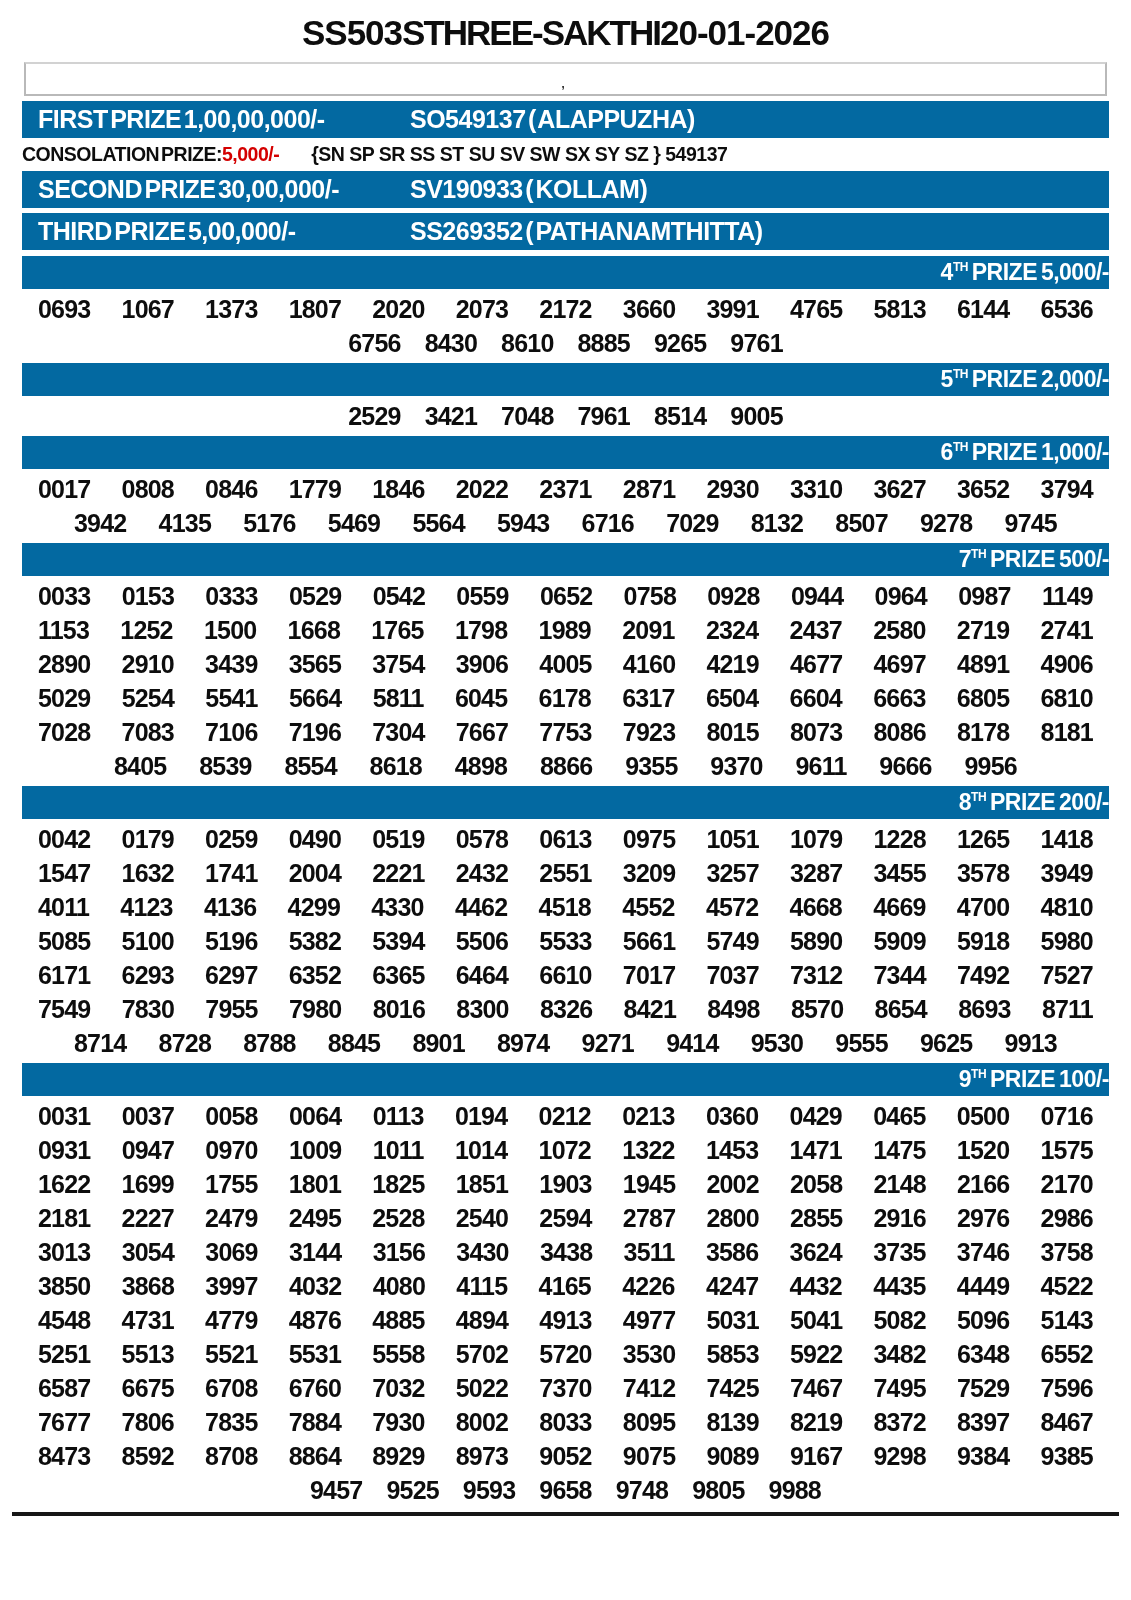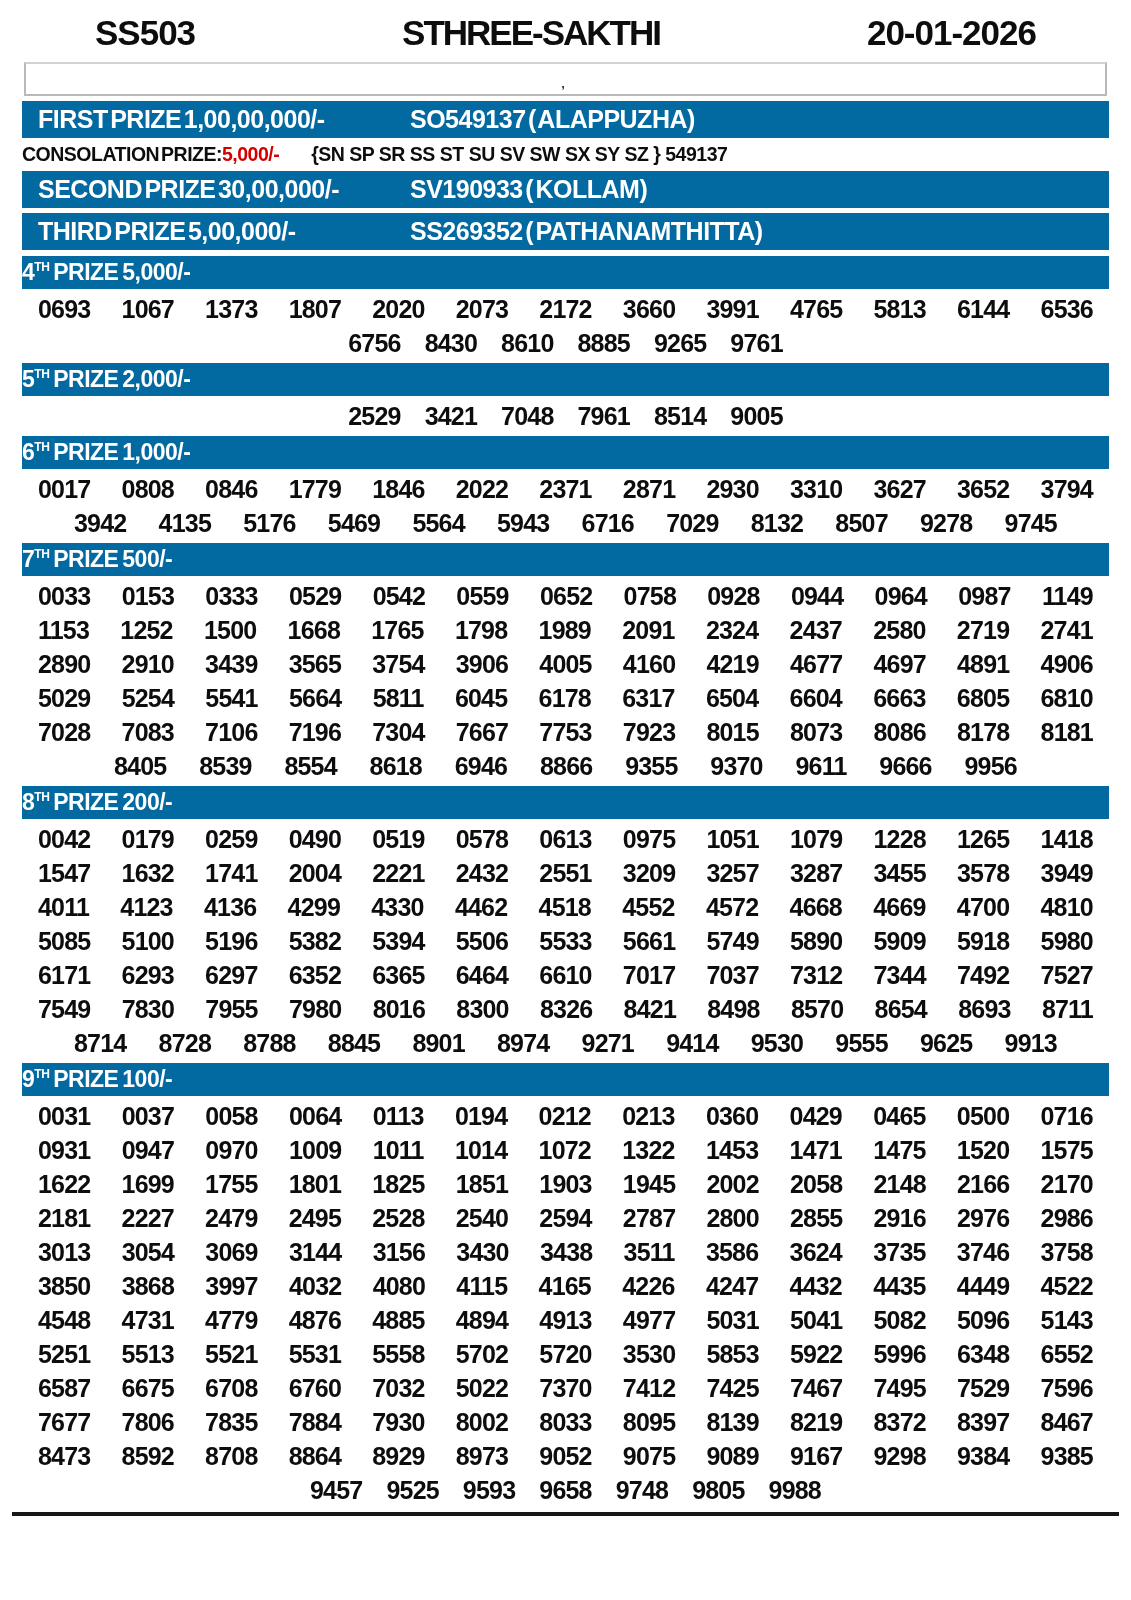--- a/index.html
+++ b/index.html
@@ -4,21 +4,21 @@
 <style>
   html,body{margin:0;padding:0;}
   body{
     width:1131px;height:1600px;background:#ffffff;overflow:hidden;
     font-family:"Liberation Sans", sans-serif;font-weight:bold;color:#0d0d0d;
   }
   .page{padding-top:10px;}
 
   
   .topbar{
-    display:flex;justify-content:space-between;align-items:center;
+    display:flex;justify-content:center;align-items:center;
     padding:0 95px;height:46px;font-size:35px;letter-spacing:-1px;
   }
   .topbar .title{letter-spacing:-2px;}
 
   
   .note-box{
     height:30px;border:2px solid #b9b9b9;border-top-color:#d2d2d2;
     margin:6px 24px 5px;position:relative;background:#fff;
   }
   .note-box .stray-mark{
@@ -35,21 +35,21 @@
     display:flex;align-items:center;height:29px;margin:2px 22px;
     font-size:19.5px;word-spacing:-3px;letter-spacing:-0.5px;
   }
   .consolation .c-amount{color:#d40000;}
   .consolation .c-series{margin-left:32px;word-spacing:0;}
 
   .gap-sm{height:5px;}
   .gap-xs{height:3px;}
 
   
-  .section-bar{height:33px;margin:3px 22px;justify-content:flex-start;font-size:23px;letter-spacing:-0.5px;word-spacing:-2px;}
+  .section-bar{height:33px;margin:3px 22px;justify-content:flex-end;font-size:23px;letter-spacing:-0.5px;word-spacing:-2px;}
   .section-bar sup{font-size:12px;vertical-align:super;line-height:0;}
   .num-row{height:34px;display:flex;align-items:center;font-size:25px;letter-spacing:-0.8px;}
   .num-row.p13{justify-content:space-between;padding:0 38px;}
   .num-row.p12{justify-content:space-between;padding:0 74px;}
   .num-row.p11{justify-content:space-between;padding:0 114px;}
   .num-row.pc{justify-content:center;gap:24px;}
 
   .bottom-rule{border-top:4px solid #161616;margin:5px 12px 0;}
 </style>
 </head>
@@ -238,21 +238,21 @@
         <span>8073</span>
         <span>8086</span>
         <span>8178</span>
         <span>8181</span>
       </div>
       <div class="num-row p11">
         <span>8405</span>
         <span>8539</span>
         <span>8554</span>
         <span>8618</span>
-        <span>6946</span>
+        <span>4898</span>
         <span>8866</span>
         <span>9355</span>
         <span>9370</span>
         <span>9611</span>
         <span>9666</span>
         <span>9956</span>
       </div>
       <div class="bar section-bar">
         <span>8<sup>TH</sup>&nbsp;PRIZE 200/-</span>
       </div>
@@ -472,21 +472,21 @@
         <span>5251</span>
         <span>5513</span>
         <span>5521</span>
         <span>5531</span>
         <span>5558</span>
         <span>5702</span>
         <span>5720</span>
         <span>3530</span>
         <span>5853</span>
         <span>5922</span>
-        <span>5996</span>
+        <span>3482</span>
         <span>6348</span>
         <span>6552</span>
       </div>
       <div class="num-row p13">
         <span>6587</span>
         <span>6675</span>
         <span>6708</span>
         <span>6760</span>
         <span>7032</span>
         <span>5022</span>

